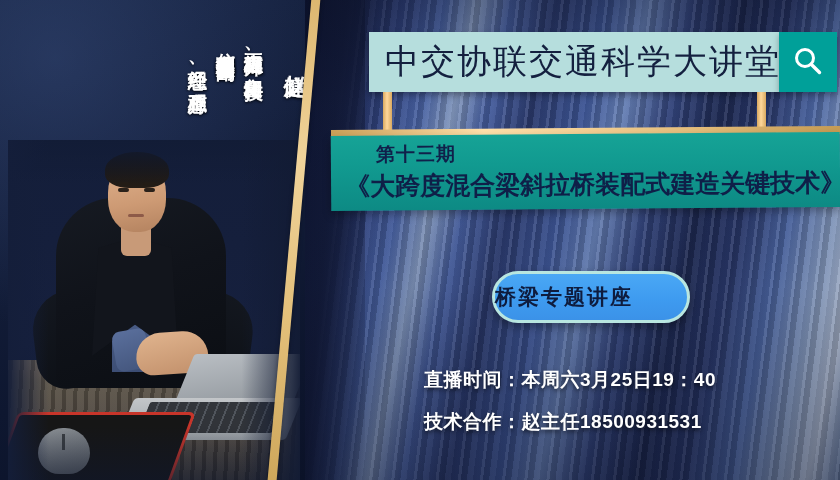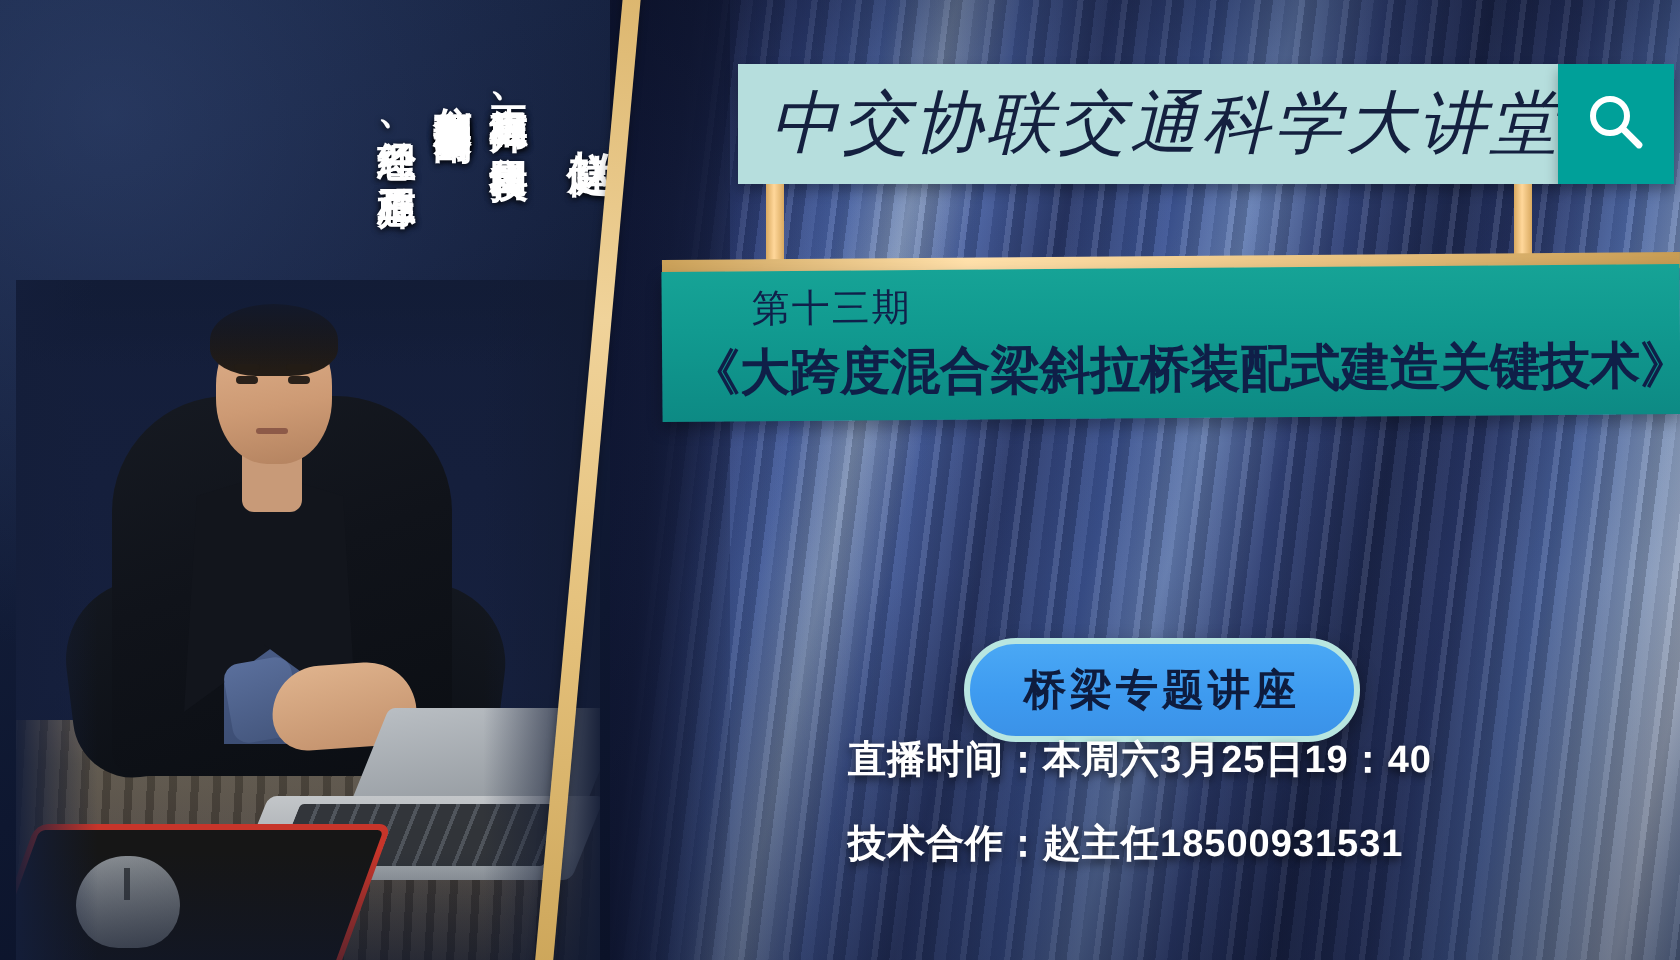--- a/index.html
+++ b/index.html
@@ -166,21 +166,21 @@
 
   
   .title-bar{
     position:absolute;left:369px;top:32px;width:410px;height:60px;
     background:#b6dedd;
     display:flex;align-items:center;
     box-shadow:0 3px 6px rgba(0,0,0,.3);
   }
   .title-text{
     color:#14203f;font-size:34px;letter-spacing:2px;font-weight:400;
-    padding-left:16px;white-space:nowrap;font-style:italic;
+    padding-left:16px;white-space:nowrap;
   }
   .search-box{
     position:absolute;left:779px;top:32px;width:58px;height:60px;
     background:#00a099;display:flex;align-items:center;justify-content:center;
     box-shadow:0 3px 6px rgba(0,0,0,.3);
   }
   .search-box svg{display:block;}
 
   
   .connector{position:absolute;width:9px;height:42px;
@@ -195,35 +195,34 @@
     transform:rotate(-0.45deg);transform-origin:left center;
   }
   .sub-panel{
     position:absolute;left:331px;top:136px;width:509px;height:75px;
     background:linear-gradient(180deg,#16a396 0%,#119a90 40%,#0d8a84 100%);
     transform:rotate(-0.45deg);transform-origin:left center;
     box-shadow:0 4px 8px rgba(0,0,0,.3);
   }
   .sub-issue{
     position:absolute;left:45px;top:6px;
-    color:#10204a;font-size:19px;font-weight:normal;letter-spacing:1px;
+    color:#10204a;font-size:19px;font-weight:bold;letter-spacing:1px;
   }
   .sub-title{
     position:absolute;left:14px;top:34px;
     color:#0f1f48;font-size:25px;font-weight:bold;letter-spacing:0px;white-space:nowrap;
   }
 
   
   .badge{
-    position:absolute;left:482px;top:271px;width:192px;height:46px;
+    position:absolute;left:492px;top:271px;width:192px;height:46px;
     background:linear-gradient(180deg,#4aa8f5 0%,#3e9bf0 55%,#3b92e8 100%);
     border:3px solid #b8e6e0;border-radius:26px;
-    display:flex;align-items:center;justify-content:center;
+    display:flex;align-items:center;justify-content:flex-start;
     box-shadow:0 4px 10px rgba(0,0,0,.35);
-    margin-top:48px;
   }
   .badge span{color:#0e1c3e;font-size:21px;font-weight:bold;letter-spacing:2px;}
 
   
   .info{
     position:absolute;color:#ffffff;font-size:19px;font-weight:bold;
     letter-spacing:.5px;text-shadow:0 2px 4px rgba(0,0,0,.65);white-space:nowrap;
   }
   .info-1{left:424px;top:367px;}
   .info-2{left:424px;top:409px;}

